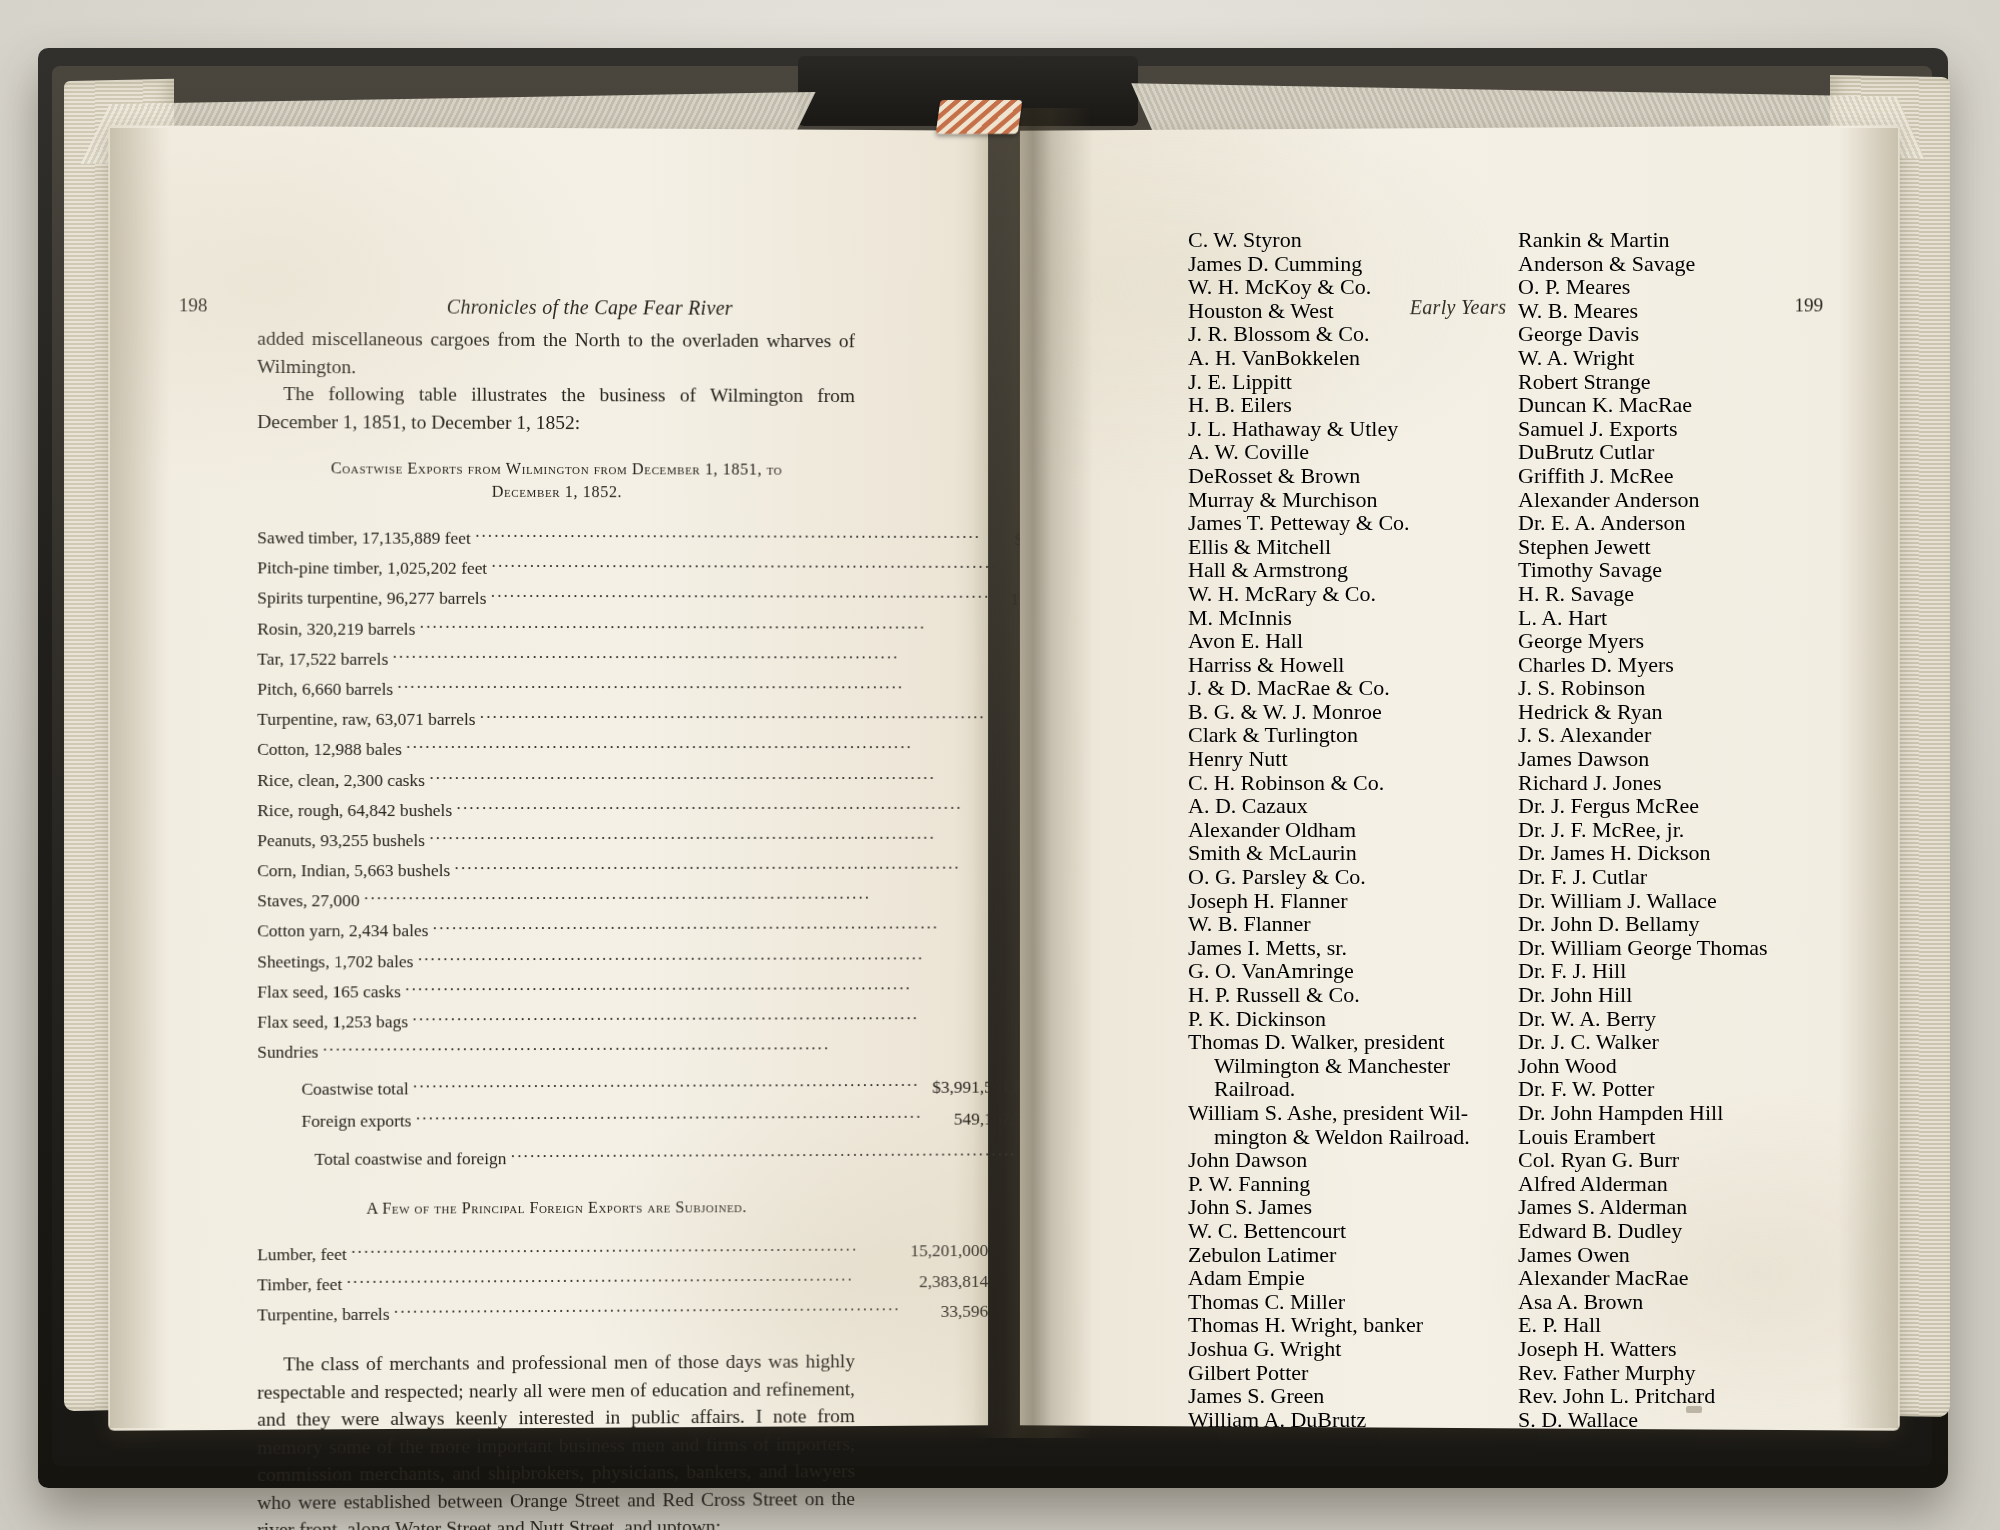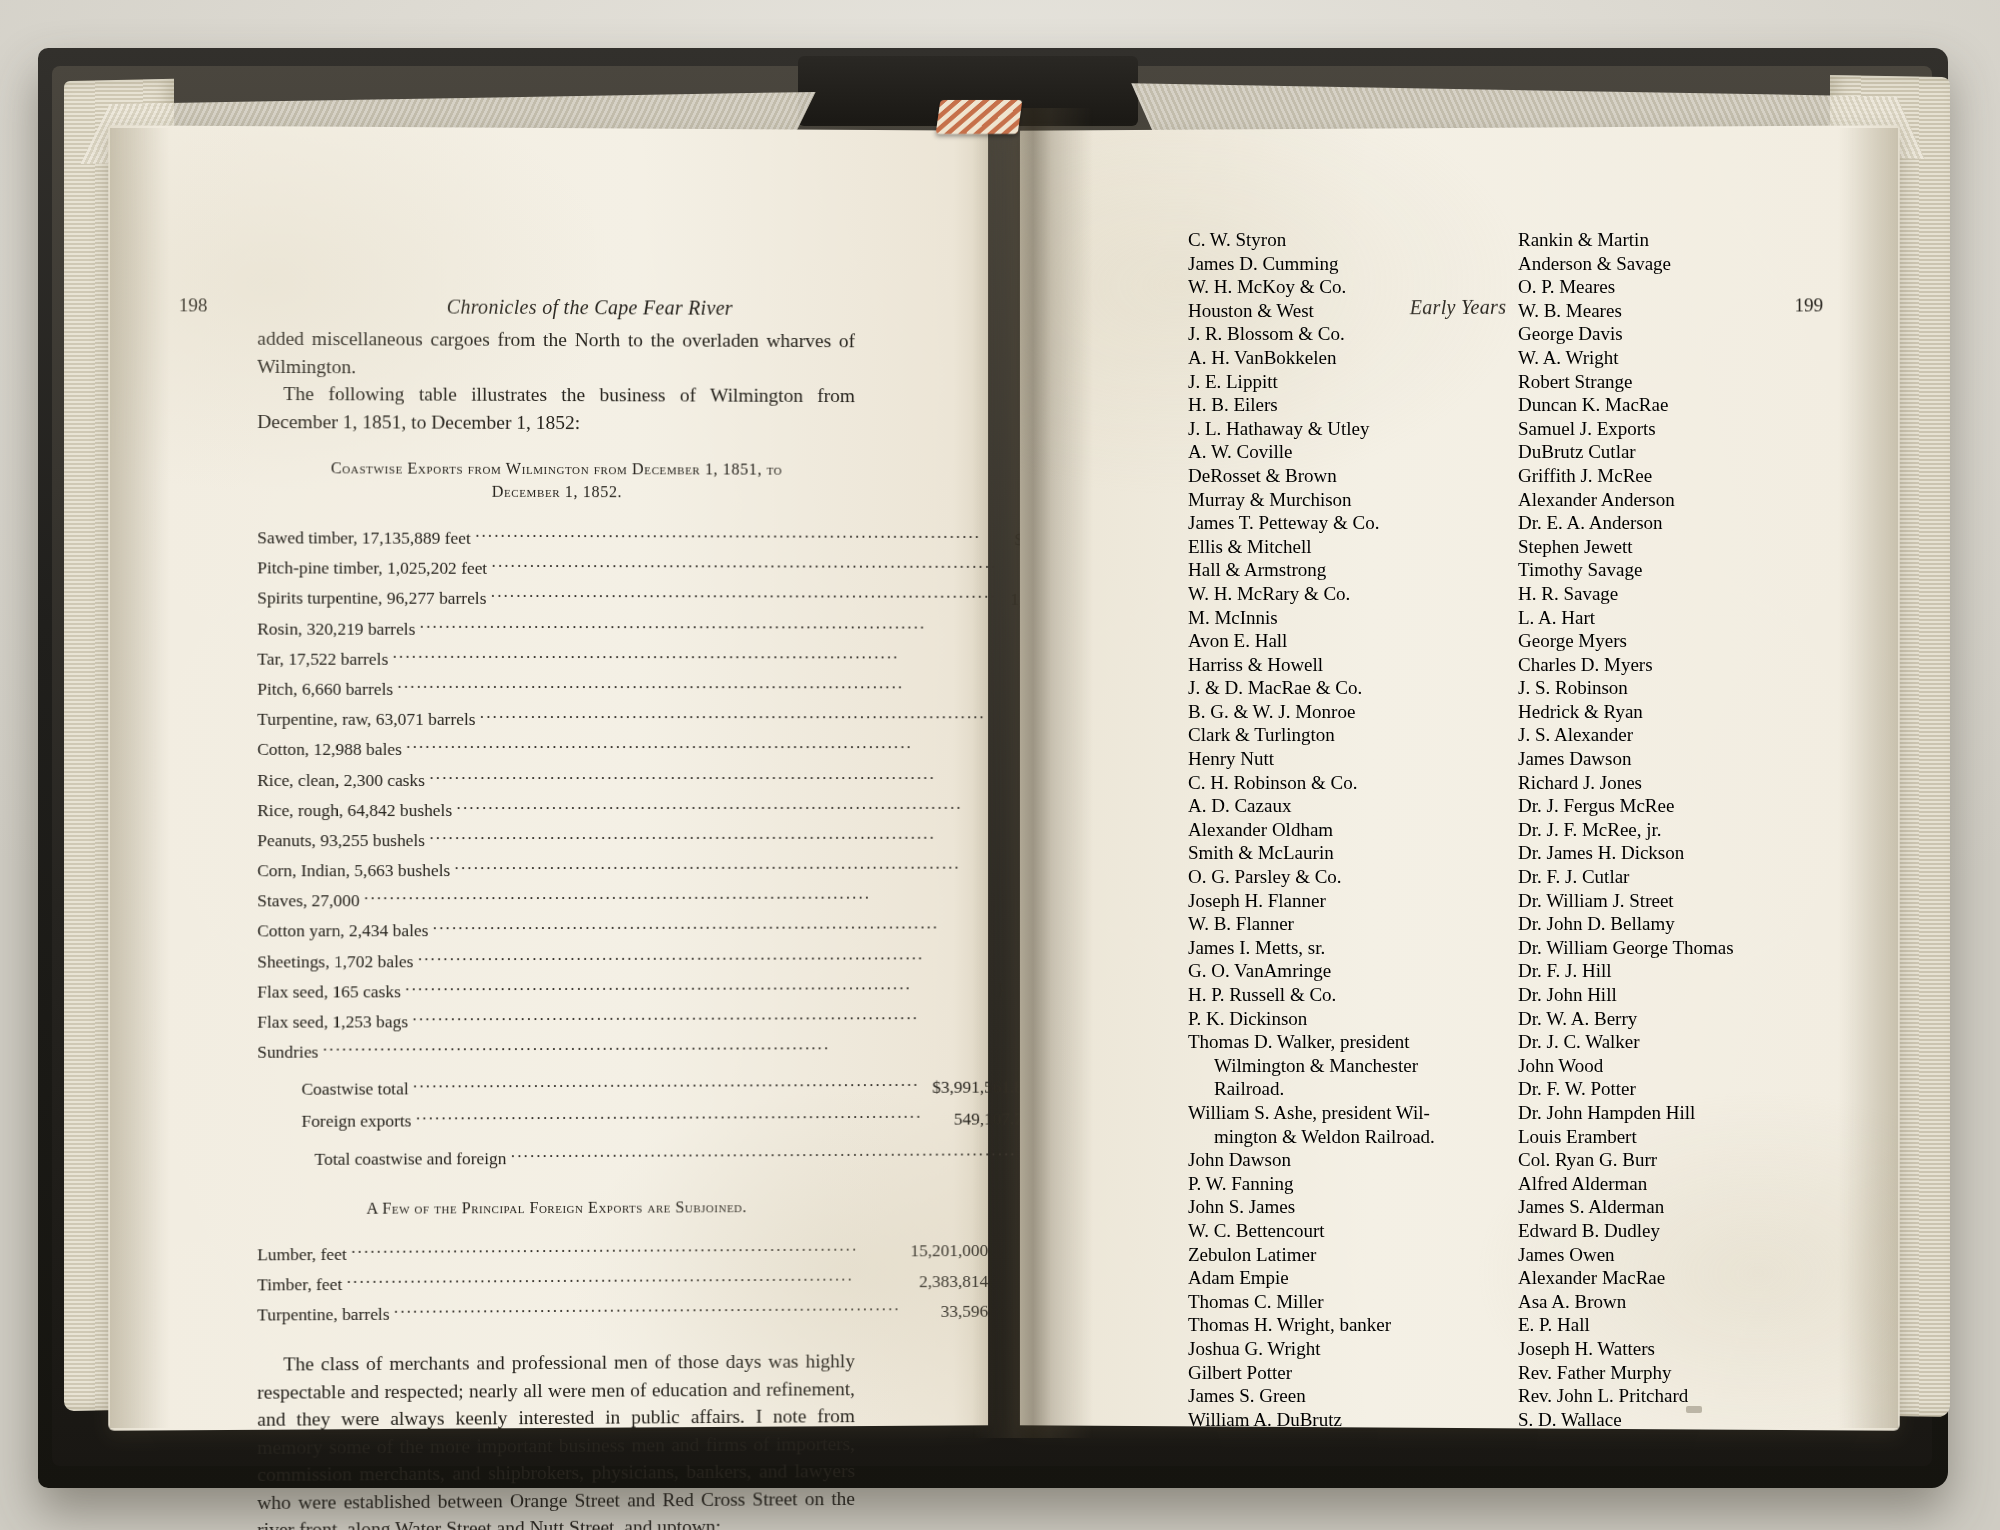--- a/index.html
+++ b/index.html
@@ -243,21 +243,21 @@
     text-indent: 26px;
   }
 
   
   .rp-cols {
     position: absolute;
     left: 1150px;
     top: 200px;
     width: 700px;
     display: flex;
-    font-size: 19px;
+    font-size: 22px;
     line-height: 23.6px;
   }
   .rp-cols .col { width: 330px; }
   .rp-cols .col.col2 { width: 370px; }
   .rp-cols .nm { white-space: nowrap; }
   .rp-cols .nm.cont { padding-left: 26px; white-space: nowrap; }
 
   .speck {
     position: absolute;
     left: 1648px; top: 1378px;
@@ -533,21 +533,21 @@
           <div class="nm">Charles D. Myers</div>
           <div class="nm">J. S. Robinson</div>
           <div class="nm">Hedrick &amp; Ryan</div>
           <div class="nm">J. S. Alexander</div>
           <div class="nm">James Dawson</div>
           <div class="nm">Richard J. Jones</div>
           <div class="nm">Dr. J. Fergus McRee</div>
           <div class="nm">Dr. J. F. McRee, jr.</div>
           <div class="nm">Dr. James H. Dickson</div>
           <div class="nm">Dr. F. J. Cutlar</div>
-          <div class="nm">Dr. William J. Street</div>
+          <div class="nm">Dr. William J. Wallace</div>
           <div class="nm">Dr. John D. Bellamy</div>
           <div class="nm">Dr. William George Thomas</div>
           <div class="nm">Dr. F. J. Hill</div>
           <div class="nm">Dr. John Hill</div>
           <div class="nm">Dr. W. A. Berry</div>
           <div class="nm">Dr. J. C. Walker</div>
           <div class="nm">John Wood</div>
           <div class="nm">Dr. F. W. Potter</div>
           <div class="nm">Dr. John Hampden Hill</div>
           <div class="nm">Louis Erambert</div>

